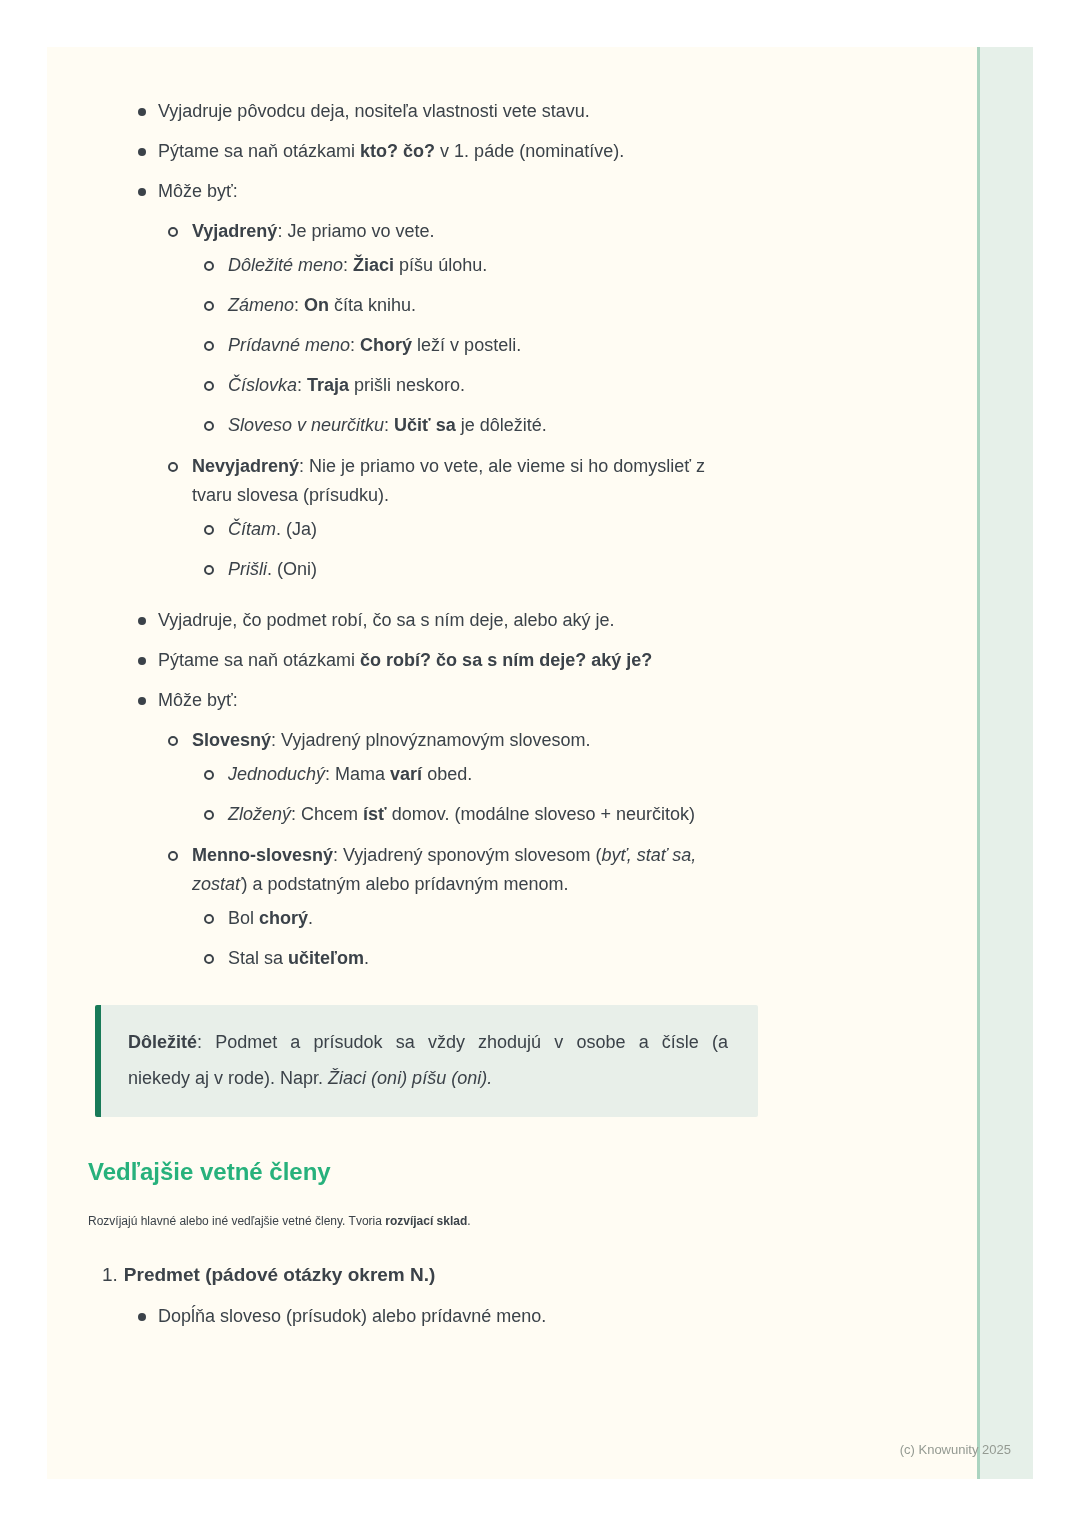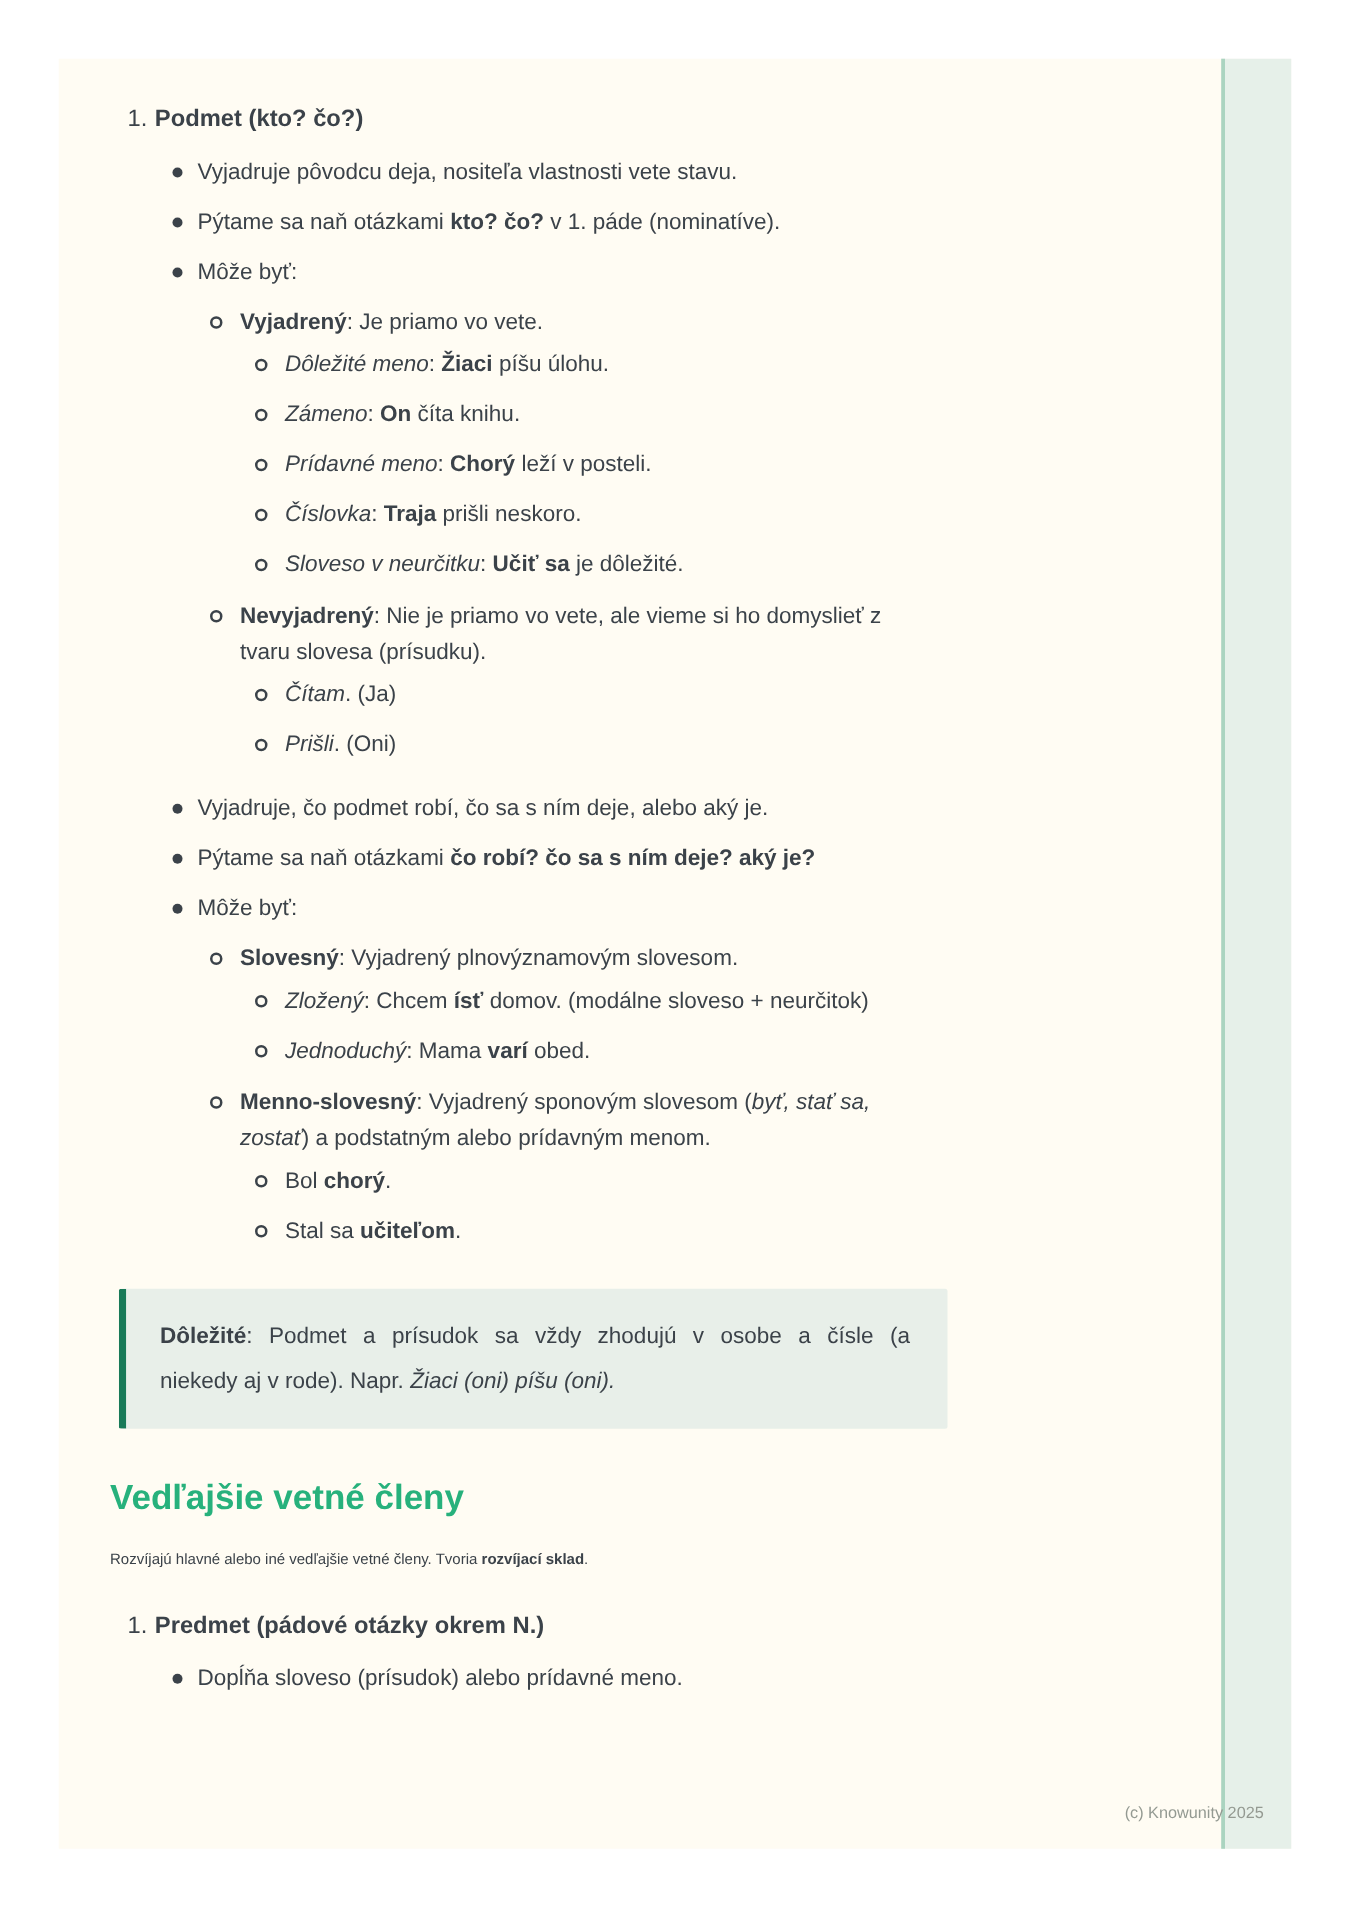--- a/index.html
+++ b/index.html
@@ -57,40 +57,39 @@
 
   .callout{
     box-sizing:border-box;width:663px;margin:32px 0 36px 7px;
     background:var(--callout-bg);border-left:6px solid var(--callout-border);
     border-radius:2px;padding:19px 30px 21px 27px;font-size:18px;
   }
   .callout .cl{line-height:36px;}
   .callout .cl1{text-align:justify;text-align-last:justify;}
 
   .h1{
-    font-size:28px;line-height:38px;font-weight:700;color:var(--accent);
+    font-size:24px;line-height:38px;font-weight:700;color:var(--accent);
     margin:36px 0 16px 0;
   }
   .intro{font-size:12px;line-height:29px;margin:0 0 26px 0;}
 
   .watermark{
     position:absolute;right:22px;bottom:22px;font-size:13px;
     color:var(--wm);z-index:3;
   }
 </style>
 </head>
 <body>
 
 <div class="card">
   <div class="accent-strip"></div>
 
   <div class="content">
     <div id="sections-top">
         <div class="section">
-          <div class="section-head"><span class="num">1.</span><span class="title">Podmet (kto? čo?)</span></div>
           <ul class="lvl1">
             <li>
               <div class="li-text"><span>Vyjadruje pôvodcu deja, nositeľa vlastnosti vete stavu.</span></div>
             </li>
             <li>
               <div class="li-text"><span>Pýtame sa naň otázkami </span><span class="run-b">kto? čo?</span><span> v 1. páde (nominatíve).</span></div>
             </li>
             <li>
               <div class="li-text"><span>Môže byť:</span></div>
               <ul class="lvl2">
@@ -137,24 +136,24 @@
             <li>
               <div class="li-text"><span>Pýtame sa naň otázkami </span><span class="run-b">čo robí? čo sa s ním deje? aký je?</span></div>
             </li>
             <li>
               <div class="li-text"><span>Môže byť:</span></div>
               <ul class="lvl2">
                 <li>
                   <div class="li-text"><span class="run-b">Slovesný</span><span>: Vyjadrený plnovýznamovým slovesom.</span></div>
                   <ul class="lvl3">
                     <li>
-                      <div class="li-text"><span class="run-i">Zložený</span><span>: Chcem </span><span class="run-b">ísť</span><span> domov. (modálne sloveso + neurčitok)</span></div>
+                      <div class="li-text"><span class="run-i">Jednoduchý</span><span>: Mama </span><span class="run-b">varí</span><span> obed.</span></div>
                     </li>
                     <li>
-                      <div class="li-text"><span class="run-i">Jednoduchý</span><span>: Mama </span><span class="run-b">varí</span><span> obed.</span></div>
+                      <div class="li-text"><span class="run-i">Zložený</span><span>: Chcem </span><span class="run-b">ísť</span><span> domov. (modálne sloveso + neurčitok)</span></div>
                     </li>
                   </ul>
                 </li>
                 <li>
                   <div class="li-text"><span class="run-b">Menno-slovesný</span><span>: Vyjadrený sponovým slovesom (</span><span class="run-i">byť, stať sa,</span><br><span class="run-i">zostať</span><span>) a podstatným alebo prídavným menom.</span></div>
                   <ul class="lvl3">
                     <li>
                       <div class="li-text"><span>Bol </span><span class="run-b">chorý</span><span>.</span></div>
                     </li>
                     <li>

